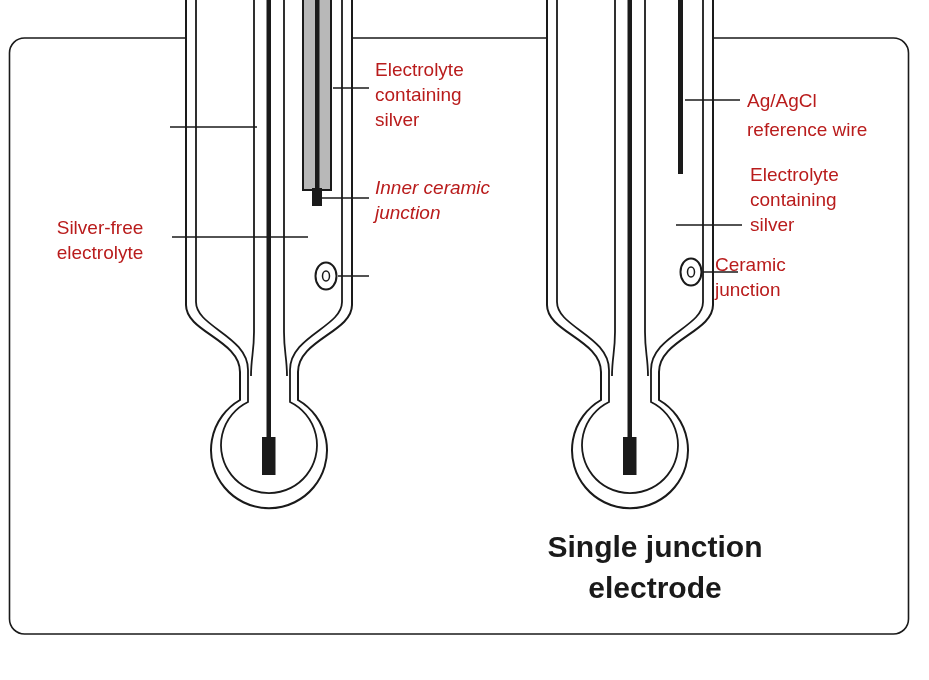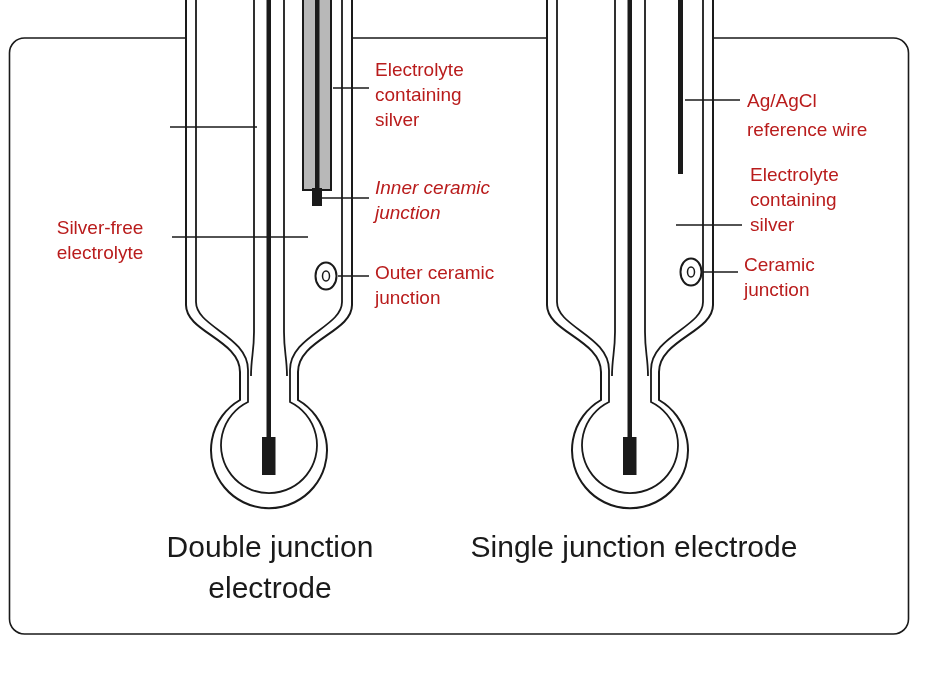--- a/index.html
+++ b/index.html
@@ -97,25 +97,23 @@
     </g>
   </svg>
 
 
   <div class="label" style="left:40px; top:215px; width:120px;text-align:center;">Silver-free electrolyte</div>
 
   <div class="label" style="left:375px; top:57px; width:115px;">Electrolyte containing silver</div>
 
   <div class="label" style="left:375px; top:175px; width:135px;font-style:italic;">Inner ceramic junction</div>
 
-  <div class="label" style="left:375px; top:260px; width:140px;">Outer ceramic junction</div>
 
   <div class="label wide-gap" style="left:747px; top:86px; width:135px;">Ag/AgCl reference wire</div>
 
   <div class="label" style="left:750px; top:162px; width:115px;">Electrolyte containing silver</div>
 
-  <div class="label" style="left:744px; top:252px; width:110px;">Ceramic junction</div>
+  <div class="label" style="left:715px; top:252px; width:110px;">Ceramic junction</div>
 
-  <div class="caption" style="left:105px; top:527px; width:330px;">Double junction electrode</div>
 
-  <div class="caption" style="left:469px; top:527px; width:330px;">Single junction electrode</div>
+  <div class="caption" style="left:490px; top:527px; width:330px;font-weight:bold;">Single junction electrode</div>
 
 </div>
 
 </body></html>

